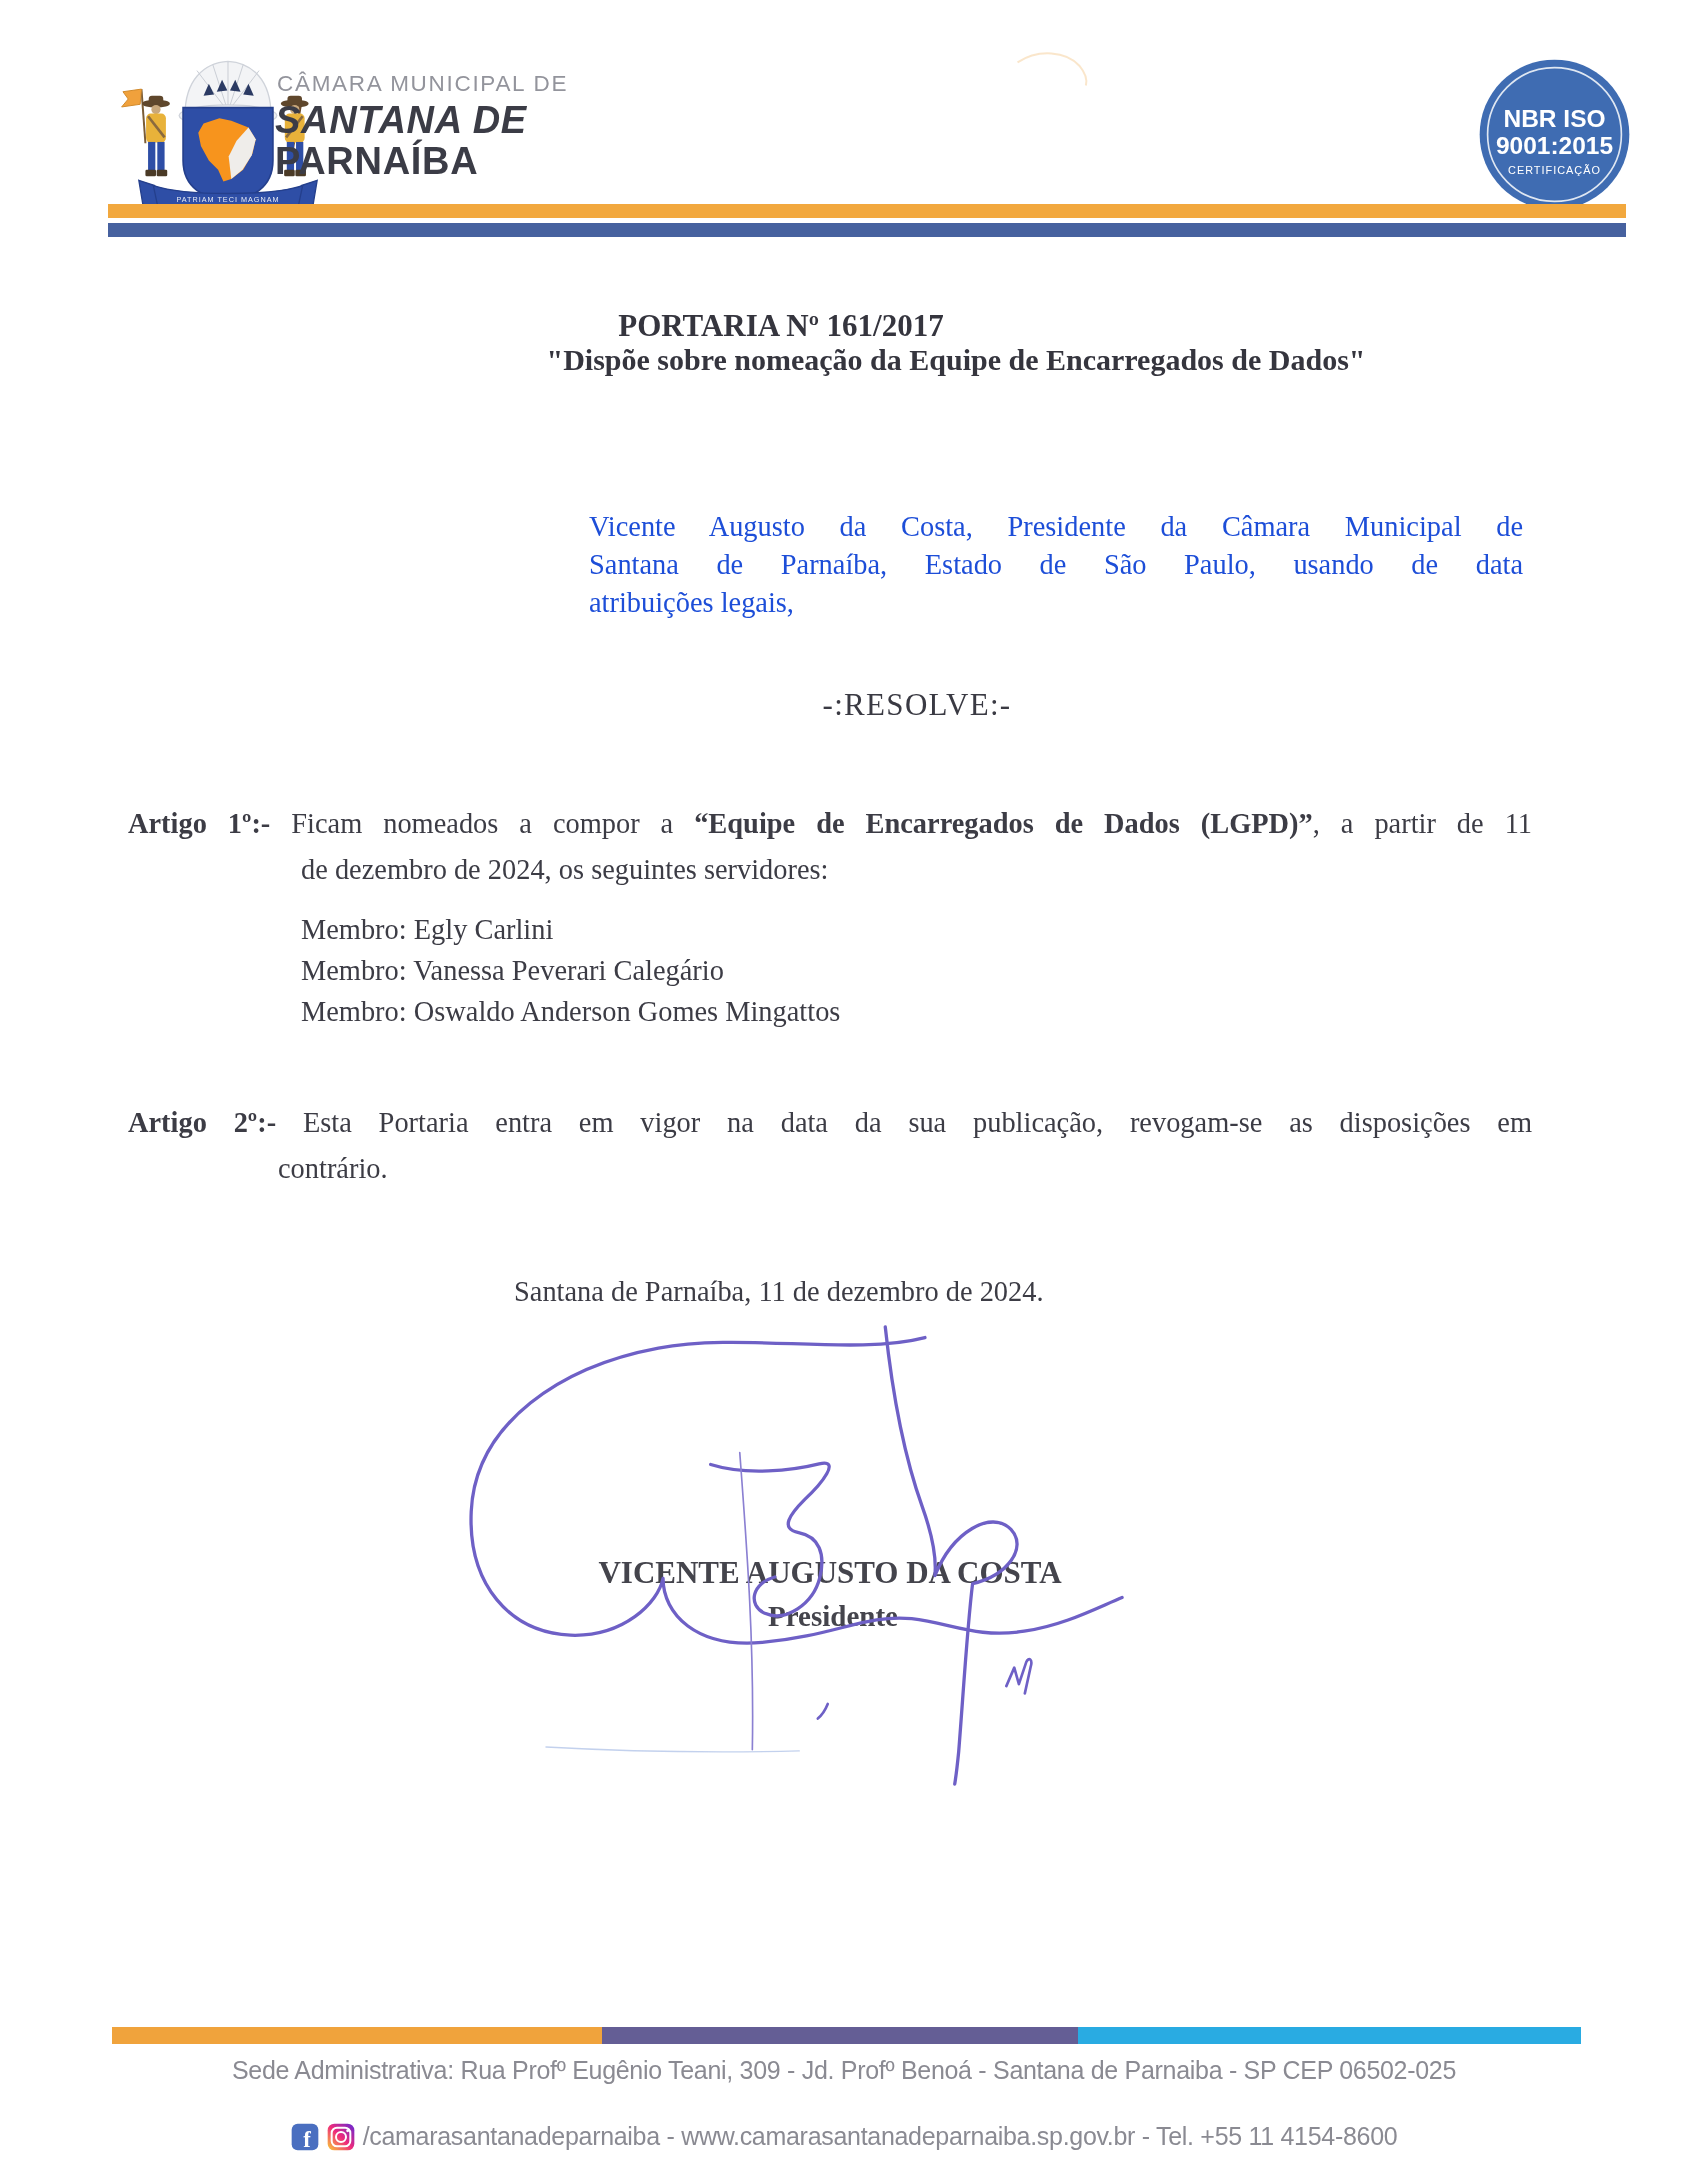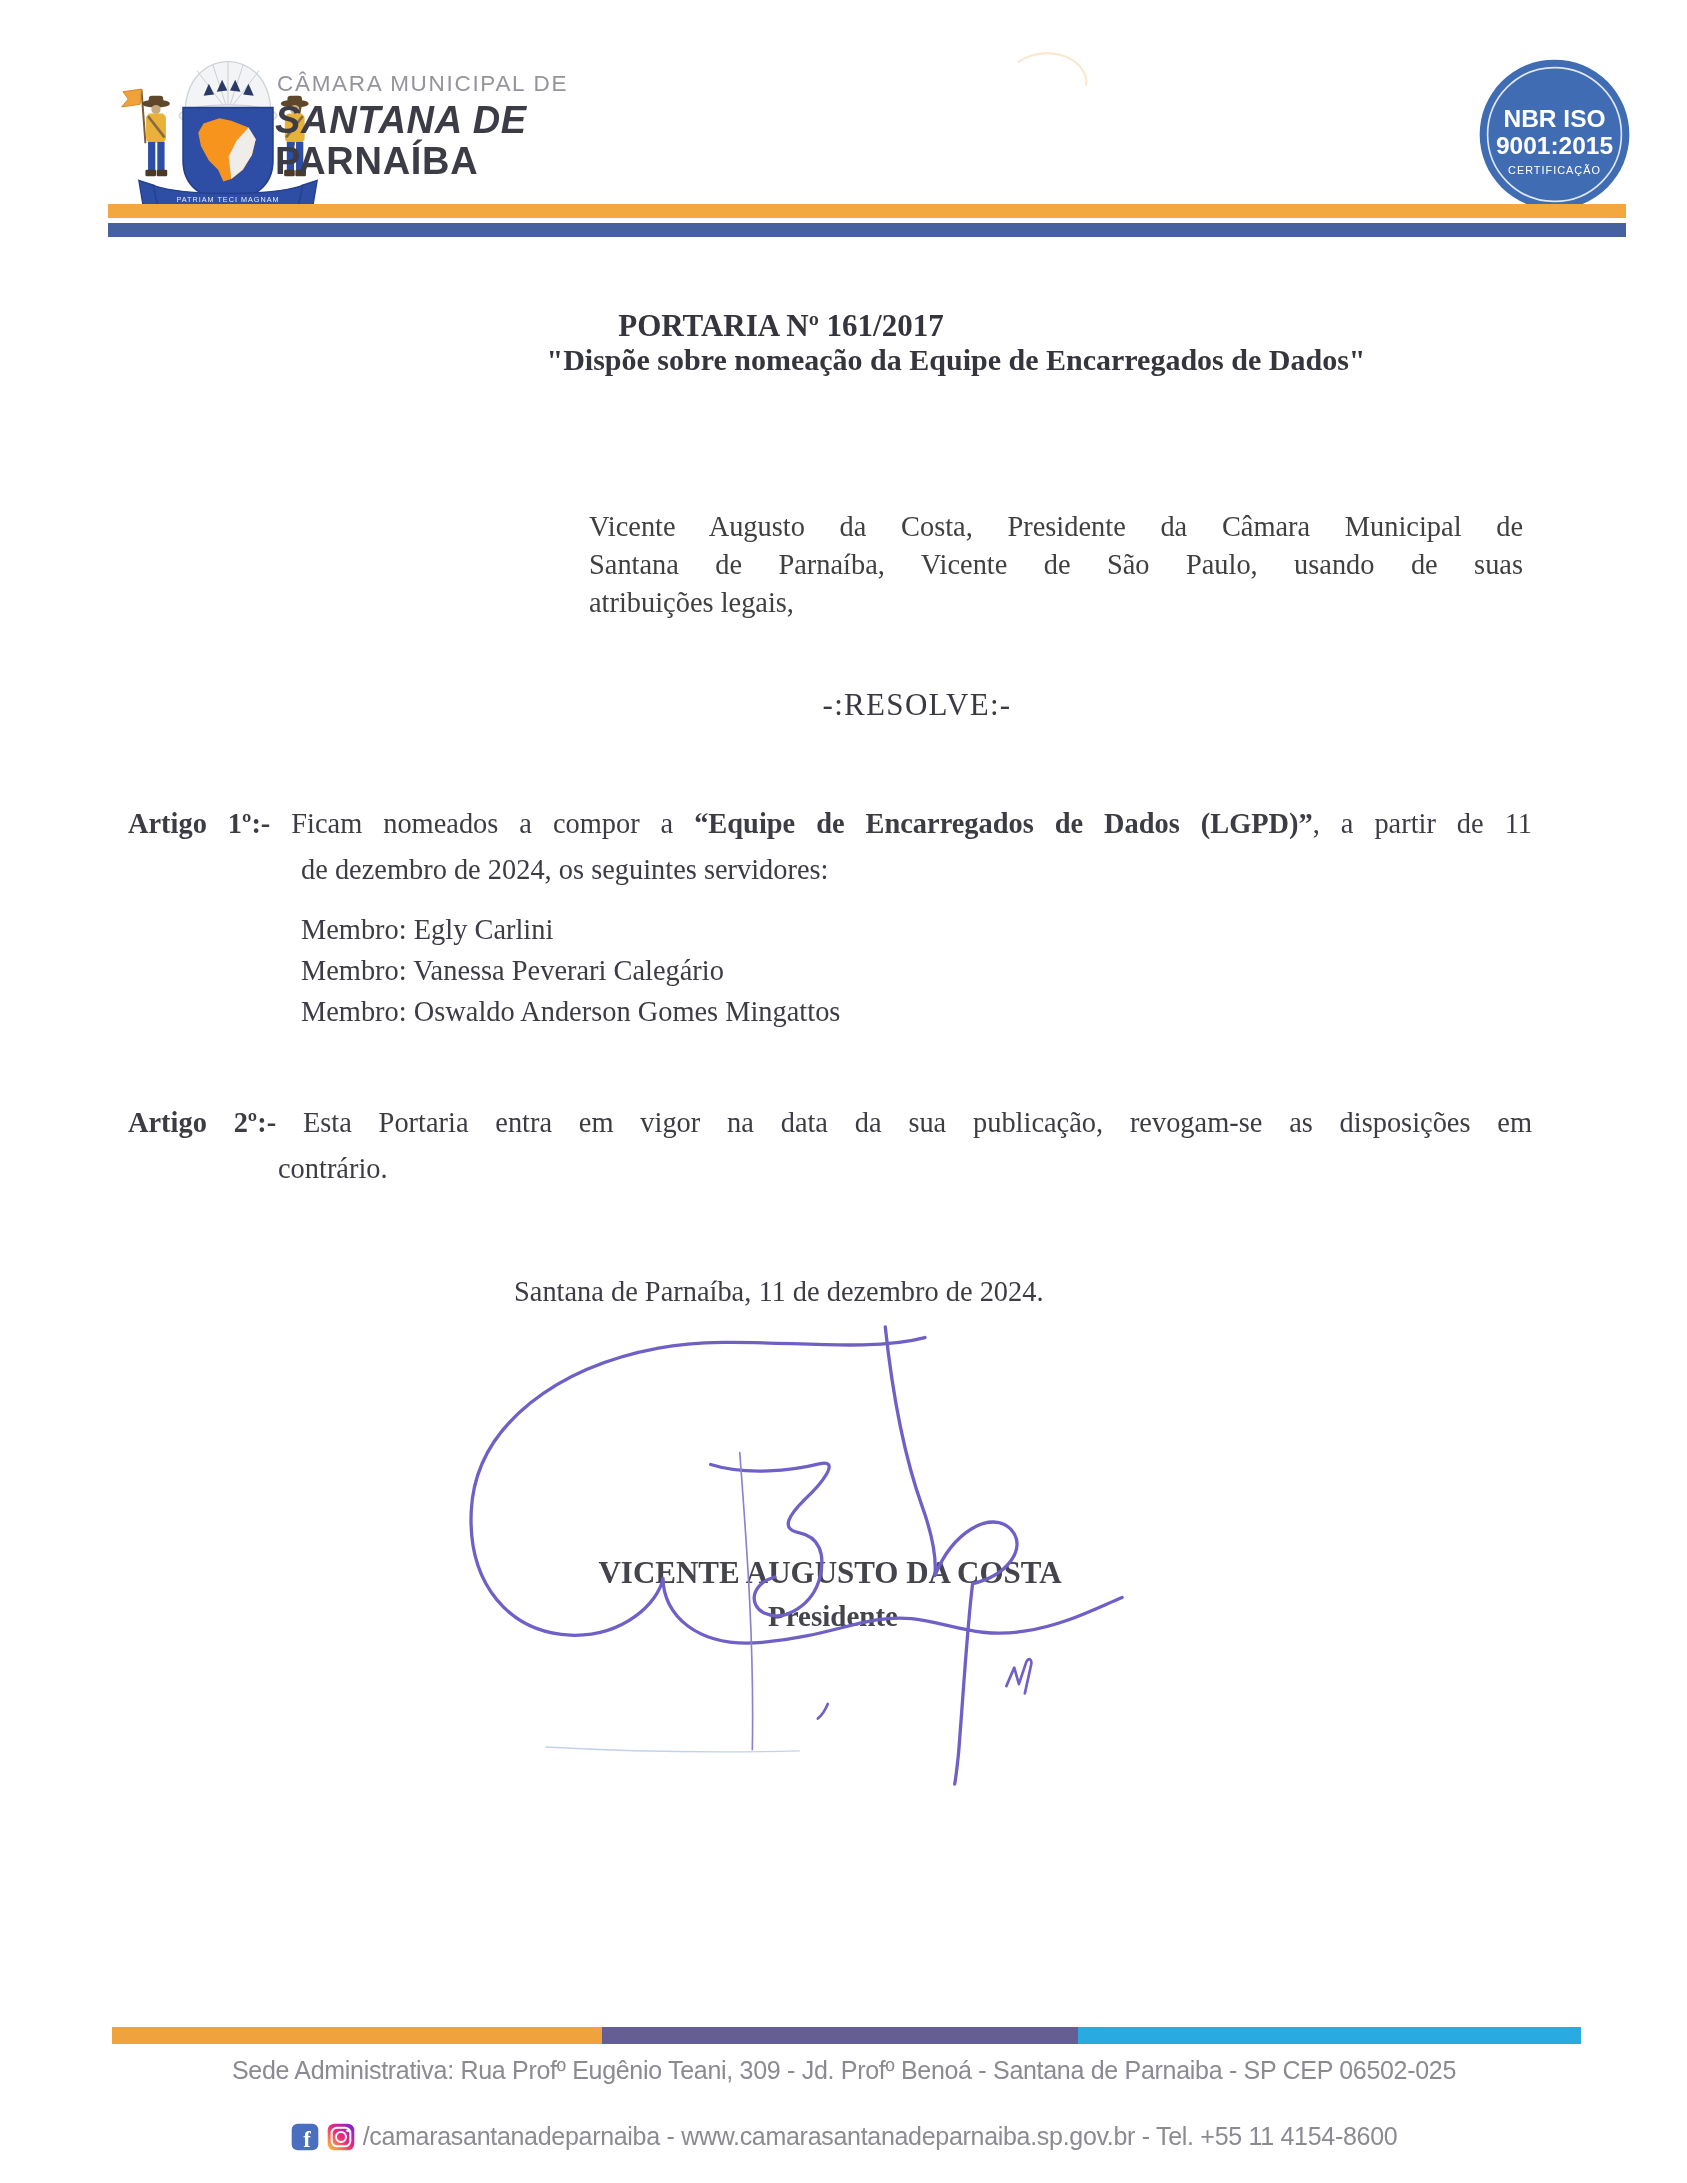--- a/index.html
+++ b/index.html
@@ -18,21 +18,21 @@
   .org-small { font-size:22.5px; letter-spacing:1.7px; color:#93949c; font-weight:400; }
   .org-big   { font-size:38px; letter-spacing:0.7px; color:#3b3c46; font-weight:bold; }
 
   
   .rule-orange { left:108px; top:204px; width:1518px; height:14px; background:#f2a83e; }
   .rule-blue   { left:108px; top:223px; width:1518px; height:14px; background:#46619f; }
 
   
   .doc-title    { font-size:31px; font-weight:bold; color:#35353e; white-space:nowrap; }
   .doc-subtitle { font-size:30px; font-weight:bold; color:#35353e; white-space:nowrap; }
-  .bodytxt  { font-size:28.4px; line-height:38px; color:#404040; }
+  .bodytxt  { font-size:28.4px; line-height:38px; color:#1d4ed8; }
   .artline  { font-size:28.4px; line-height:46px; color:#3c3c45; }
   .resolve  { font-size:31px; letter-spacing:1.3px; color:#3a3a43; white-space:nowrap; }
   .members div { font-size:28.4px; line-height:41px; white-space:nowrap; }
   .datetxt { font-size:28.4px; white-space:nowrap; }
   .signer-name { font-size:31px; font-weight:bold; color:#44444c; white-space:nowrap; }
   .signer-role { font-size:29px; font-weight:bold; color:#44444c; white-space:nowrap; }
 
   
   .fbar { top:2027px; height:17px; }
   .fbar.seg1 { left:112px;  width:490px; background:#f0a33c; }
@@ -124,21 +124,21 @@
   </svg>
 
   <div class="abs rule-orange"></div>
   <div class="abs rule-blue"></div>
 
   <div class="abs cx doc-title" style="left:781px; top:308px;">PORTARIA Nº 161/2017</div>
   <div class="abs cx doc-subtitle" style="left:956px; top:343px;">"Dispõe sobre nomeação da Equipe de Encarregados de Dados"</div>
 
   <div class="abs bodytxt" style="left:589px; top:508px; width:934px;">
     <div class="stretch">Vicente Augusto da Costa, Presidente da Câmara Municipal de</div>
-    <div class="stretch">Santana de Parnaíba, Vicente de São Paulo, usando de suas</div>
+    <div class="stretch">Santana de Parnaíba, Estado de São Paulo, usando de data</div>
     <div>atribuições legais,</div>
   </div>
 
   <div class="abs cx resolve" style="left:917px; top:687px;">-:RESOLVE:-</div>
 
   <div class="abs artline" style="left:128px; top:801px; width:1404px;">
     <div class="stretch"><span class="b">Artigo 1º:-</span><span> Ficam nomeados a compor a </span><span class="b">“Equipe de Encarregados de Dados (LGPD)”</span><span>, a partir de 11</span></div>
     <div style="padding-left:173px;">de dezembro de 2024, os seguintes servidores:</div>
   </div>
 

